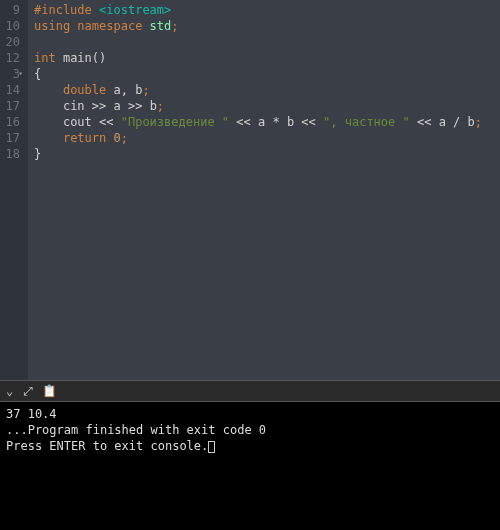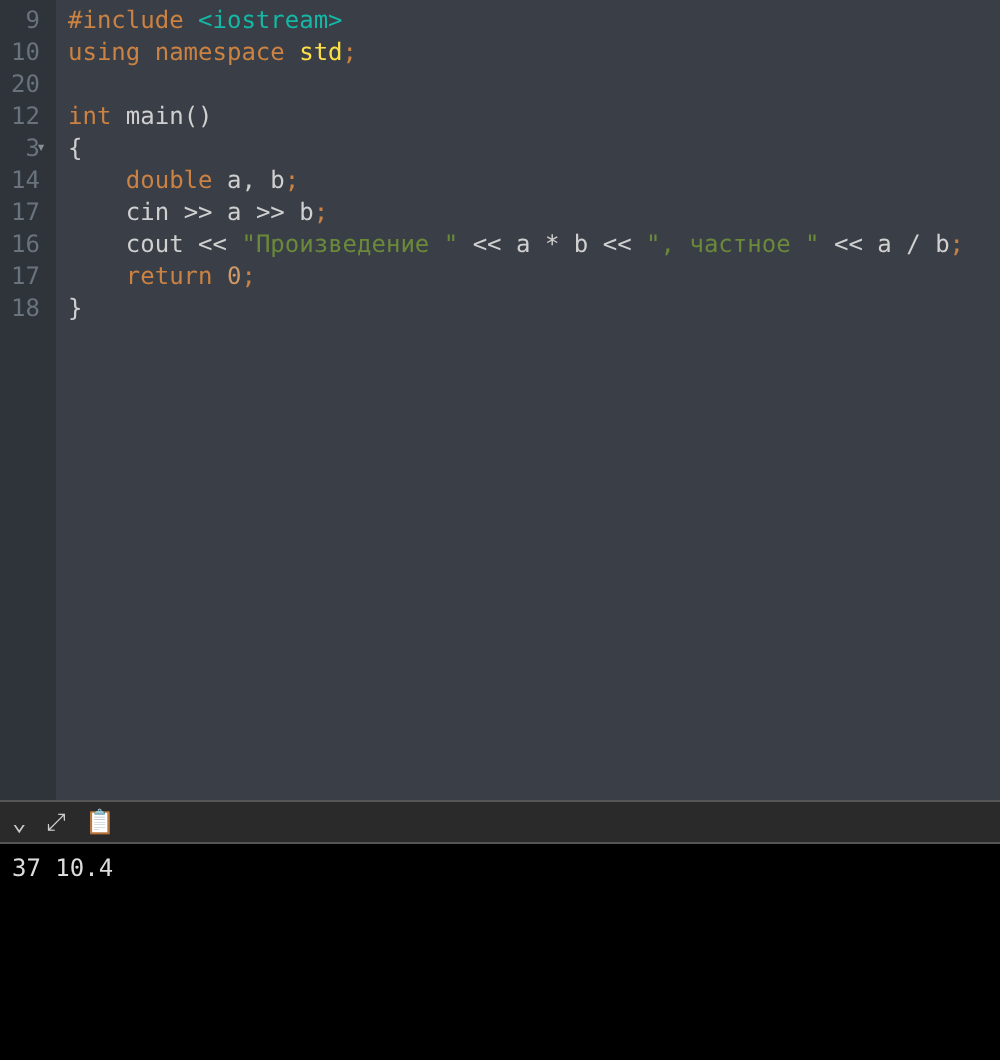--- a/index.html
+++ b/index.html
@@ -48,21 +48,21 @@
     .line { height: 16px; }
     .tk-kw   { color: #cc8242; }  
     .tk-hdr  { color: #14b8a6; }
     .tk-type { color: #cc8242; }
     .tk-id   { color: #d0d0d0; }
     .tk-str  { color: #6a8a3a; }
     .tk-num  { color: #d19a66; }
     .tk-op   { color: #d0d0d0; }
     .tk-pun  { color: #cc8242; }
     .tk-nm   { color: #d0d0d0; margin-top: 20px; }
-    .tk-std  { color: #fde047; }
+    .tk-std  { color: #86efac; }
     .console-bar {
       background: #2a2a2a;
       border-top: 1px solid #555;
       border-bottom: 1px solid #555;
       padding: 3px 6px;
       display: flex;
       gap: 10px;
       align-items: center;
     }
     .console-bar .ic {
@@ -71,21 +71,21 @@
       font-size: 12px;
     }
     .console {
       background: #000;
       color: #ddd;
       font-family: 'Consolas', monospace;
       font-size: 12px;
       padding: 4px 6px;
       line-height: 16px;
       white-space: pre-wrap;
-      height: 108px;
+      height: 128px;
     }
     .console .cursor {
       display: inline-block;
       width: 7px;
       height: 12px;
       border: 1px solid #ccc;
       vertical-align: text-bottom;
     }
   </style>
 </head>
@@ -106,13 +106,13 @@
     </div>
   <div class="code" id="code"><div class="line"><span class="tk-kw">#include </span><span class="tk-hdr">&lt;iostream&gt;</span></div><div class="line"><span class="tk-kw">using </span><span class="tk-kw">namespace </span><span class="tk-std">std</span><span class="tk-pun">;</span></div><div class="line"></div><div class="line"><span class="tk-type">int </span><span class="tk-nm">main</span><span class="tk-op">()</span></div><div class="line"><span class="tk-op">{</span></div><div class="line">    <span class="tk-type">double </span><span class="tk-id">a</span><span class="tk-op">, </span><span class="tk-id">b</span><span class="tk-pun">;</span></div><div class="line">    <span class="tk-id">cin </span><span class="tk-op">&gt;&gt;</span><span class="tk-id"> a </span><span class="tk-op">&gt;&gt;</span><span class="tk-id"> b</span><span class="tk-pun">;</span></div><div class="line">    <span class="tk-id">cout </span><span class="tk-op">&lt;&lt; </span><span class="tk-str">"Произведение "</span><span class="tk-op"> &lt;&lt; </span><span class="tk-id">a </span><span class="tk-op">* </span><span class="tk-id">b </span><span class="tk-op">&lt;&lt; </span><span class="tk-str">", частное "</span><span class="tk-op"> &lt;&lt; </span><span class="tk-id">a </span><span class="tk-op">/ </span><span class="tk-id">b</span><span class="tk-pun">;</span></div><div class="line">    <span class="tk-kw">return </span><span class="tk-num">0</span><span class="tk-pun">;</span></div><div class="line"><span class="tk-op">}</span></div></div>
 </div>
 
 <div class="console-bar">
   <span class="ic">⌄</span>
   <span class="ic">⤢</span>
   <span class="ic">📋</span>
 </div>
 
-<div class="console" id="console"><div>37 10.4</div><div></div></div>
+<div class="console" id="console"><div>37 10.4</div><div></div><div>...Program finished with exit code 0</div><div>Press ENTER to exit console.<span class="cursor"></span></div></div>
 
 </body></html>

